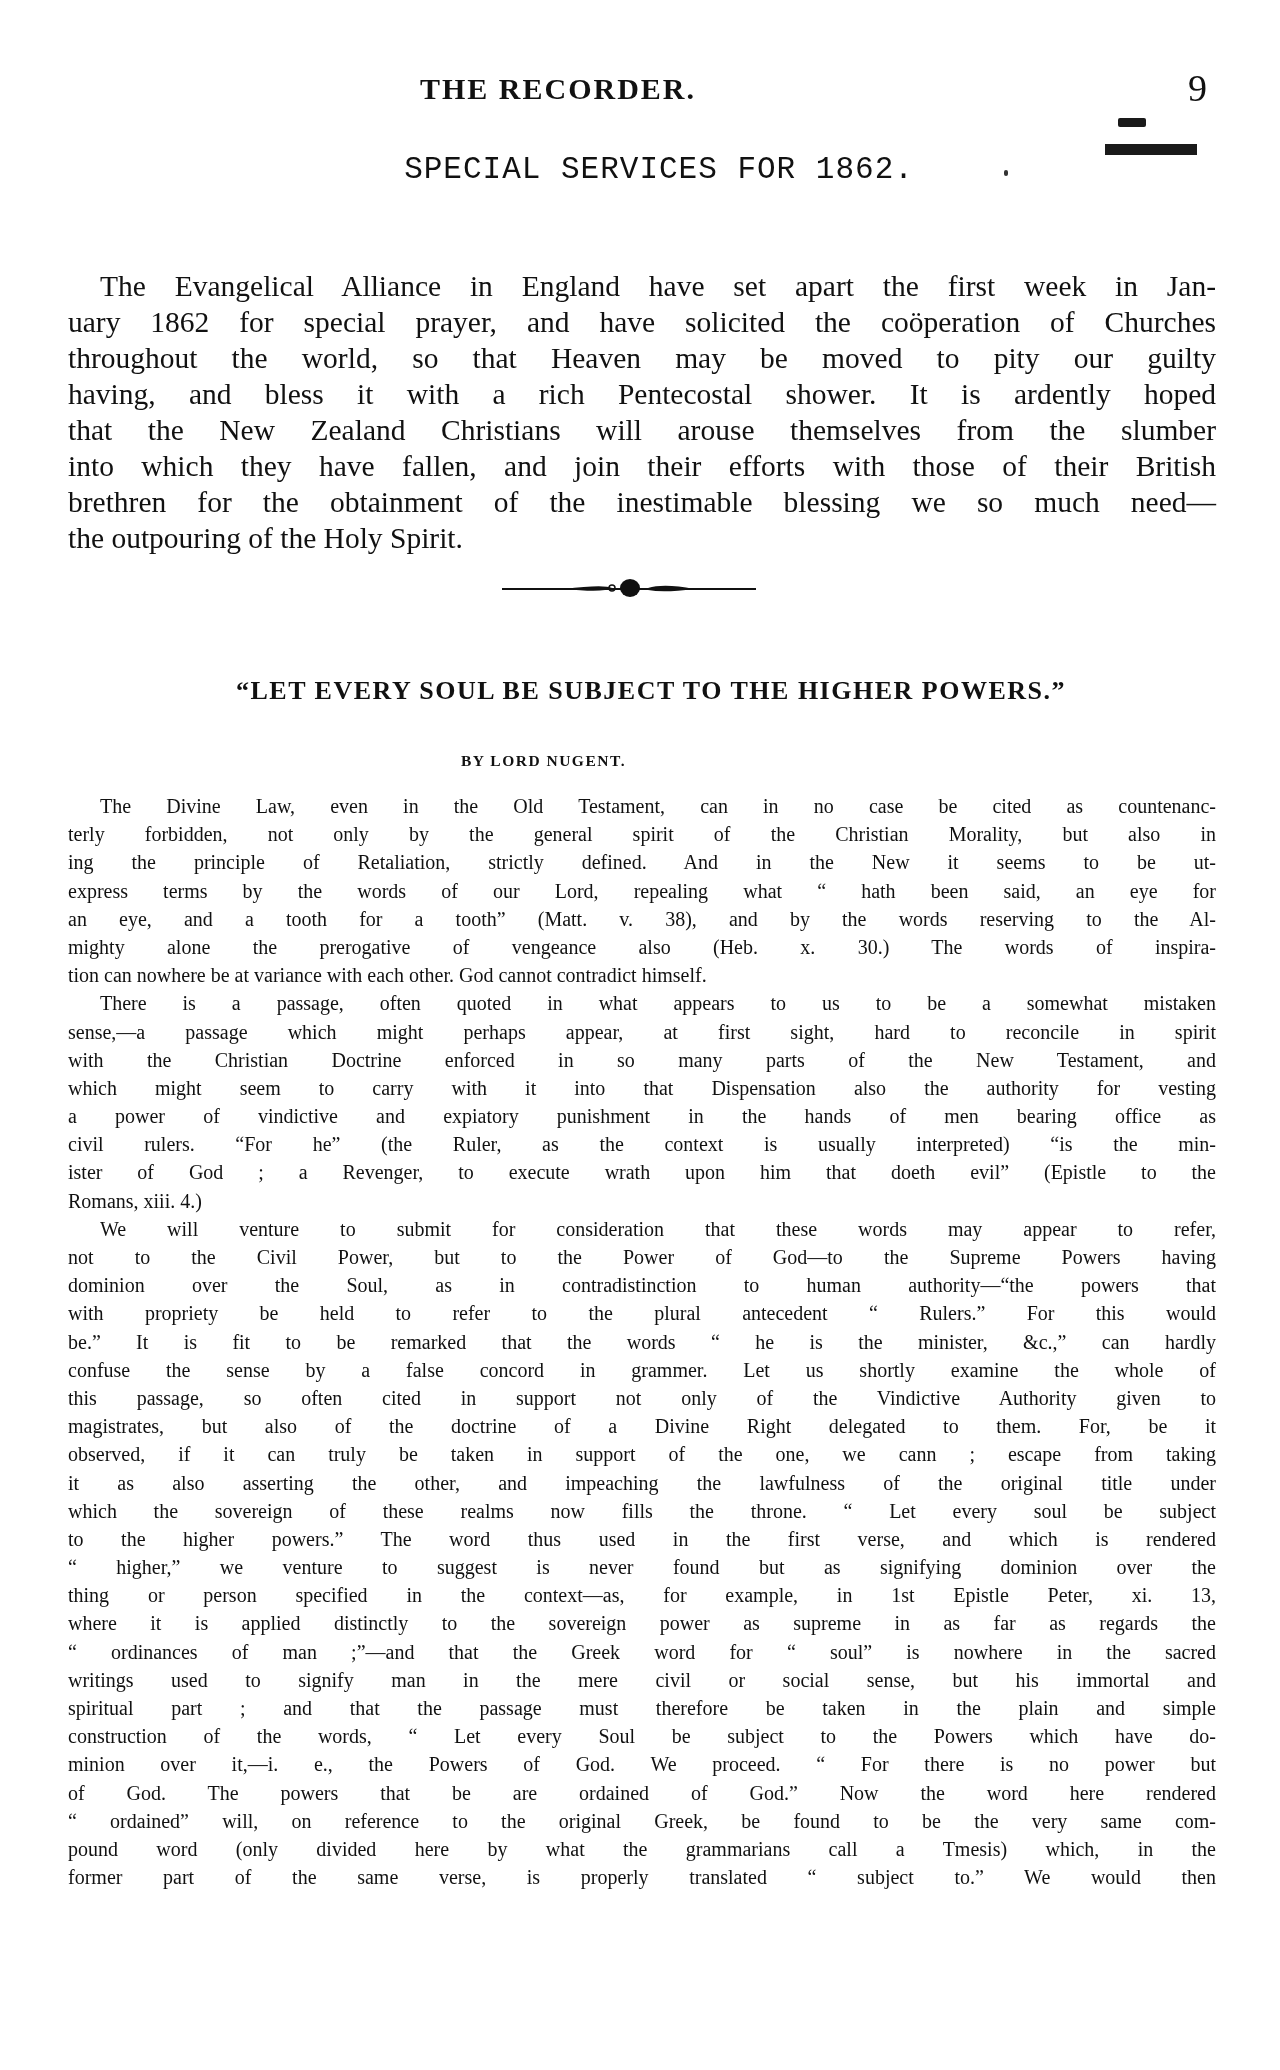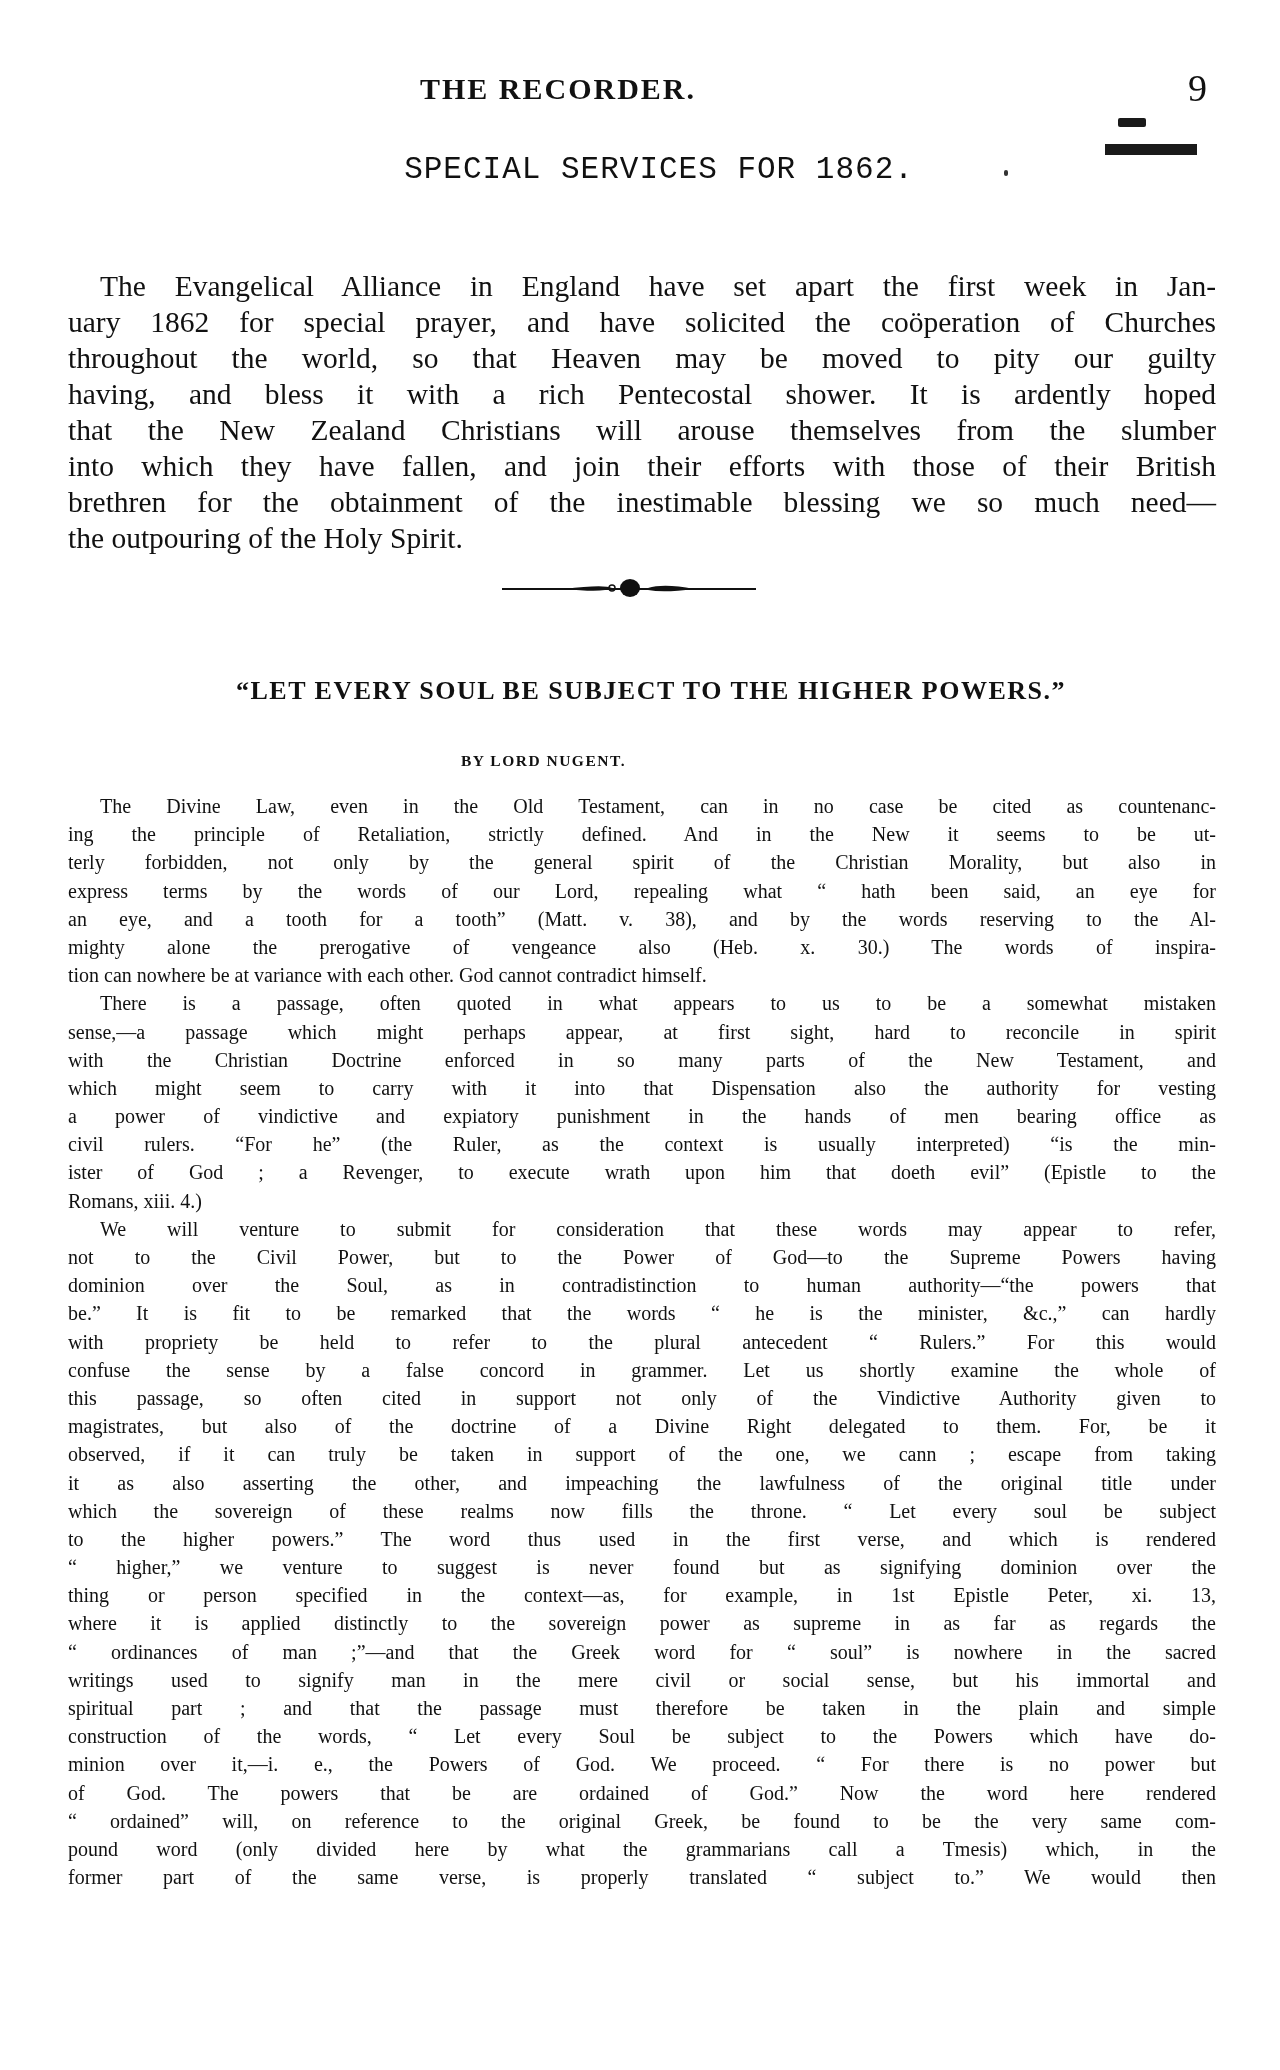--- a/index.html
+++ b/index.html
@@ -57,39 +57,39 @@
     <path d="M154 10 Q170 5 200 11 Q170 15 154 12Z" fill="#111"></path>
     <ellipse cx="136" cy="10" rx="10" ry="9" fill="#111"></ellipse>
     <circle cx="118" cy="10" r="3" fill="none" stroke="#111" stroke-width="1.5"></circle>
   </svg>
 
   <div class="heading2">“LET EVERY SOUL BE SUBJECT TO THE HIGHER POWERS.”</div>
   <div class="byline">BY LORD NUGENT.</div>
 
   <div class="body2" id="body2">
       <span class="line indent">The Divine Law, even in the Old Testament, can in no case be cited as countenanc-</span>
+      <span class="line">terly forbidden, not only by the general spirit of the Christian Morality, but also in</span>
       <span class="line">ing the principle of Retaliation, strictly defined. And in the New it seems to be ut-</span>
-      <span class="line">terly forbidden, not only by the general spirit of the Christian Morality, but also in</span>
       <span class="line">express terms by the words of our Lord, repealing what “ hath been said, an eye for</span>
       <span class="line">an eye, and a tooth for a tooth” (Matt. v. 38), and by the words reserving to the Al-</span>
       <span class="line">mighty alone the prerogative of vengeance also (Heb. x. 30.) The words of inspira-</span>
       <span class="line last">tion can nowhere be at variance with each other. God cannot contradict himself.</span>
       <span class="line indent">There is a passage, often quoted in what appears to us to be a somewhat mistaken</span>
       <span class="line">sense,—a passage which might perhaps appear, at first sight, hard to reconcile in spirit</span>
       <span class="line">with the Christian Doctrine enforced in so many parts of the New Testament, and</span>
       <span class="line">which might seem to carry with it into that Dispensation also the authority for vesting</span>
       <span class="line">a power of vindictive and expiatory punishment in the hands of men bearing office as</span>
       <span class="line">civil rulers. “For he” (the Ruler, as the context is usually interpreted) “is the min-</span>
       <span class="line">ister of God ; a Revenger, to execute wrath upon him that doeth evil” (Epistle to the</span>
       <span class="line last">Romans, xiii. 4.)</span>
       <span class="line indent">We will venture to submit for consideration that these words may appear to refer,</span>
       <span class="line">not to the Civil Power, but to the Power of God—to the Supreme Powers having</span>
       <span class="line">dominion over the Soul, as in contradistinction to human authority—“the powers that</span>
+      <span class="line">with propriety be held to refer to the plural antecedent “ Rulers.” For this would</span>
       <span class="line">be.” It is fit to be remarked that the words “ he is the minister, &amp;c.,” can hardly</span>
-      <span class="line">with propriety be held to refer to the plural antecedent “ Rulers.” For this would</span>
       <span class="line">confuse the sense by a false concord in grammer. Let us shortly examine the whole of</span>
       <span class="line">this passage, so often cited in support not only of the Vindictive Authority given to</span>
       <span class="line">magistrates, but also of the doctrine of a Divine Right delegated to them. For, be it</span>
       <span class="line">observed, if it can truly be taken in support of the one, we cann ; escape from taking</span>
       <span class="line">it as also asserting the other, and impeaching the lawfulness of the original title under</span>
       <span class="line">which the sovereign of these realms now fills the throne. “ Let every soul be subject</span>
       <span class="line">to the higher powers.” The word thus used in the first verse, and which is rendered</span>
       <span class="line">“ higher,” we venture to suggest is never found but as signifying dominion over the</span>
       <span class="line">thing or person specified in the context—as, for example, in 1st Epistle Peter, xi. 13,</span>
       <span class="line">where it is applied distinctly to the sovereign power as supreme in as far as regards the</span>

